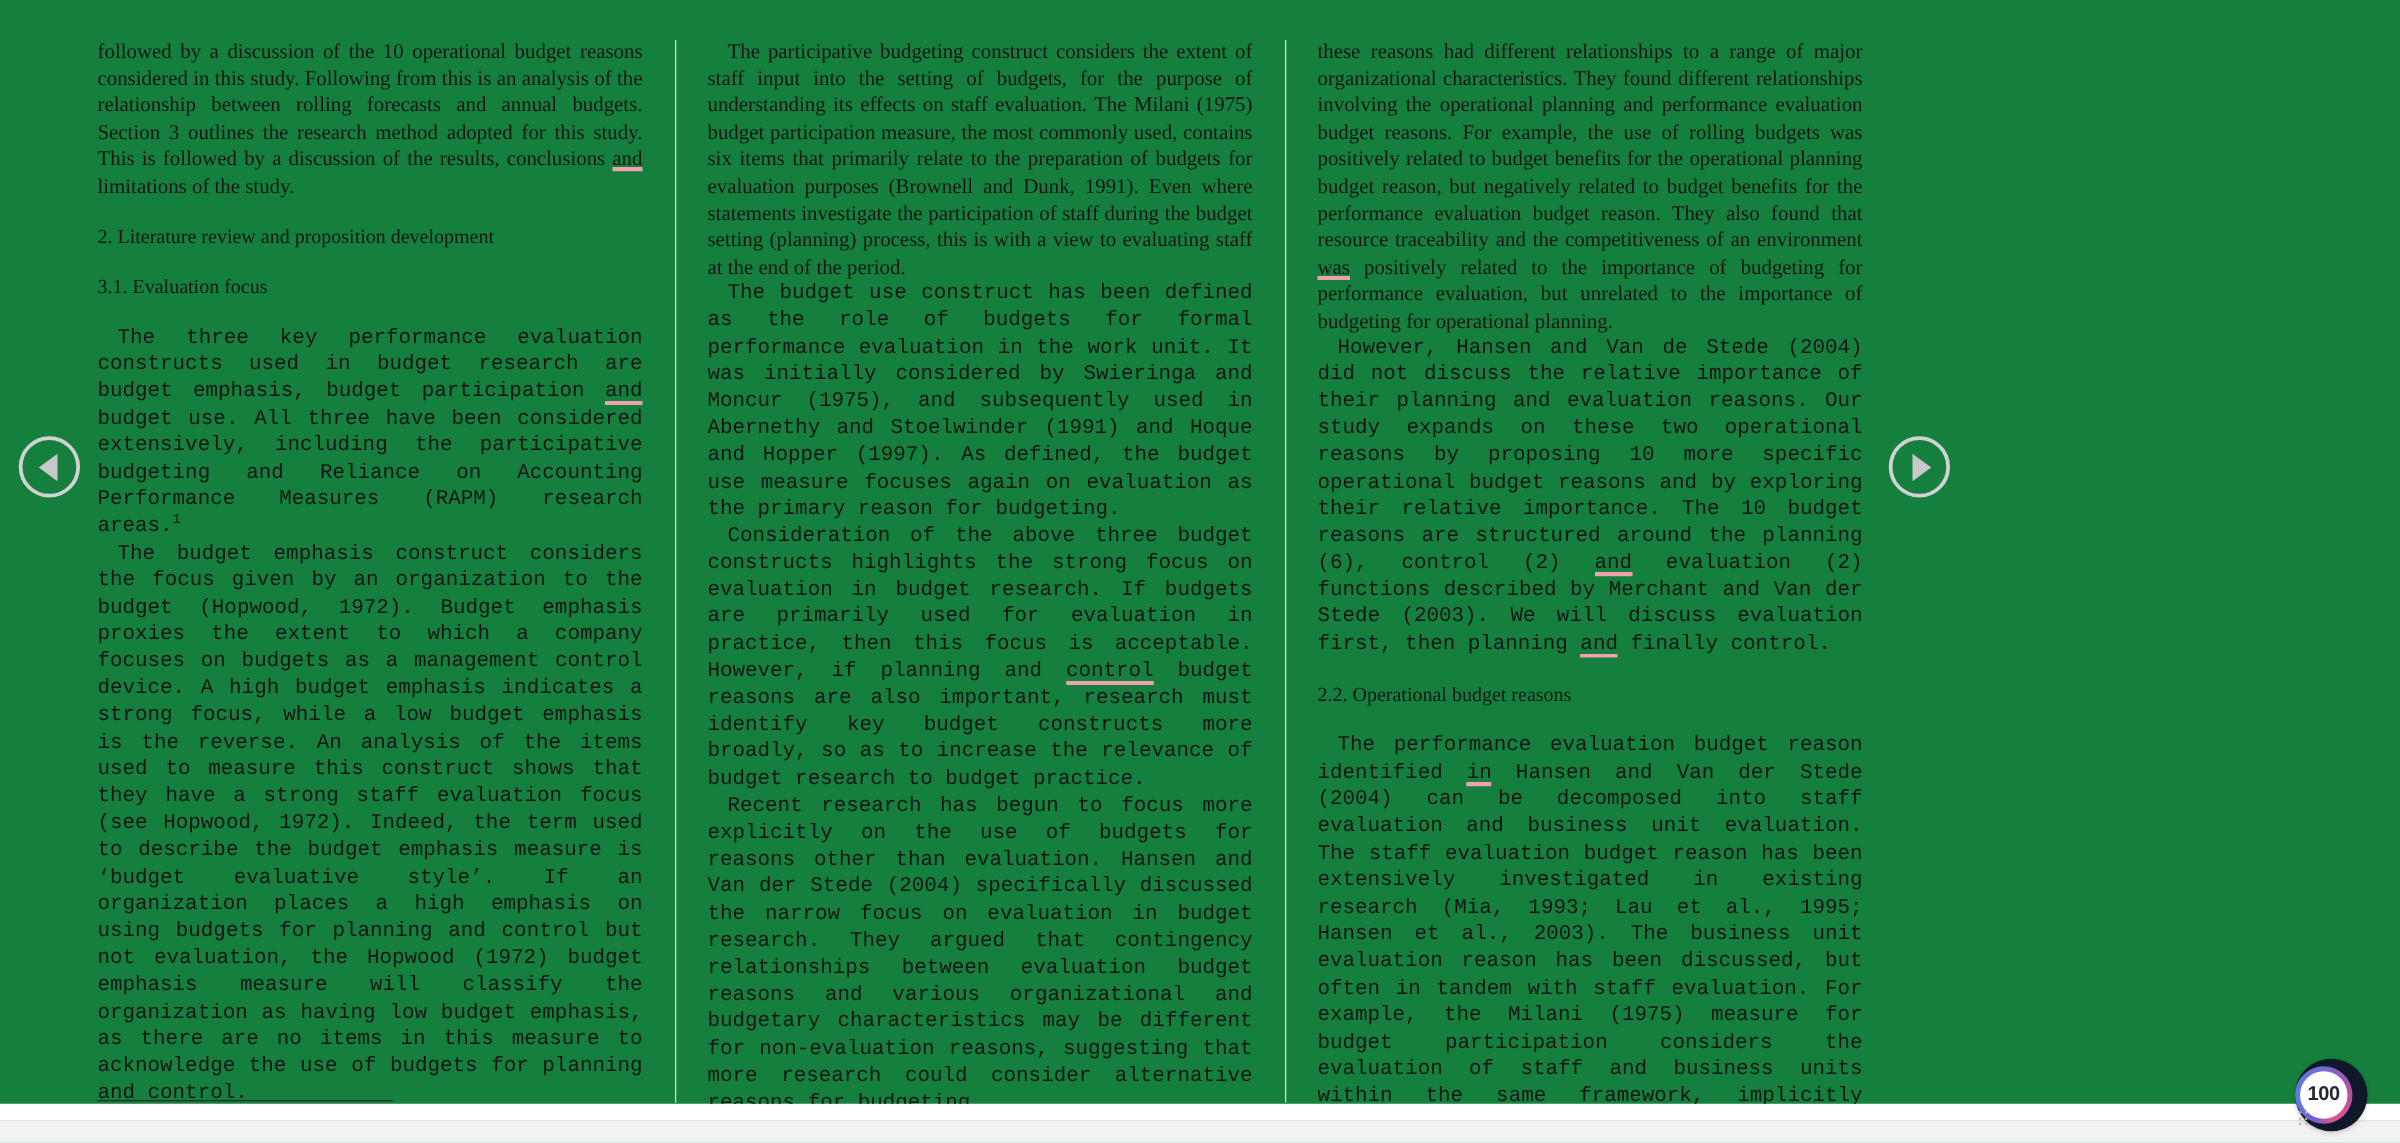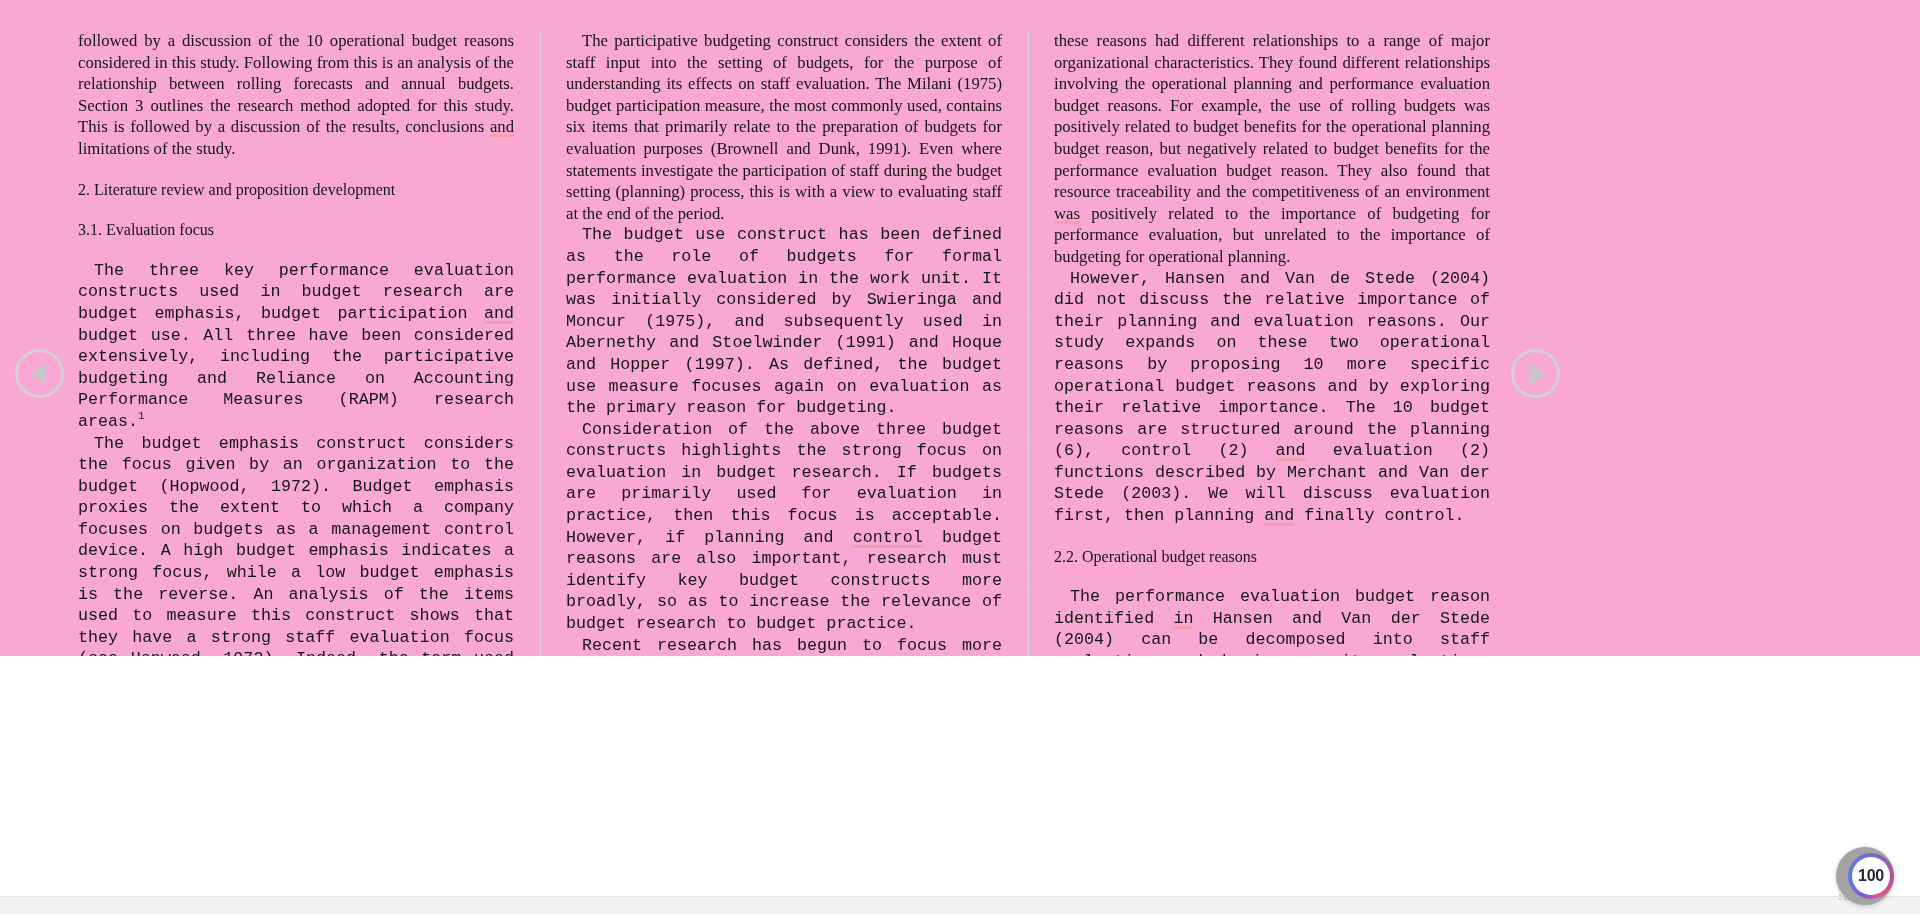--- a/index.html
+++ b/index.html
@@ -18,22 +18,22 @@
     height: 914px;
     background: #ffffff;
   }
 
   
   .page-sheet {
     position: absolute;
     left: 0;
     top: 0;
     width: 1920px;
-    height: 656px;
-    background: #f9a8d4;
+    height: 883px;
+    background: #15803d;
     overflow: hidden;
   }
 
   .columns {
     position: absolute;
     left: 78px;
     top: 30px;
     width: 1424px;
     height: 860px;
     display: flex;
@@ -176,25 +176,25 @@
   .tri.right { border-left: 15px solid #c8c8c8; margin-left: 3px; }
 
   
   .score-badge {
     position: absolute;
     left: 1836px;
     top: 847px;
     width: 58px;
     height: 58px;
     border-radius: 50%;
-    background: #a3a3a3;
+    background: #0f172a;
     box-shadow: 0 1px 4px rgba(0,0,0,0.22);
     display: flex;
     align-items: center;
-    justify-content: flex-end;
+    justify-content: flex-start;
     cursor: pointer;
   }
   .score-ring {
     position: relative;
     width: 46px;
     height: 46px;
     border-radius: 50%;
     background: conic-gradient(from 200deg, #7b5bd6 0deg, #5b7fe0 70deg, #6f6ad8 150deg, #b5509b 250deg, #e0548a 320deg, #7b5bd6 360deg);
     display: flex;
     align-items: center;

